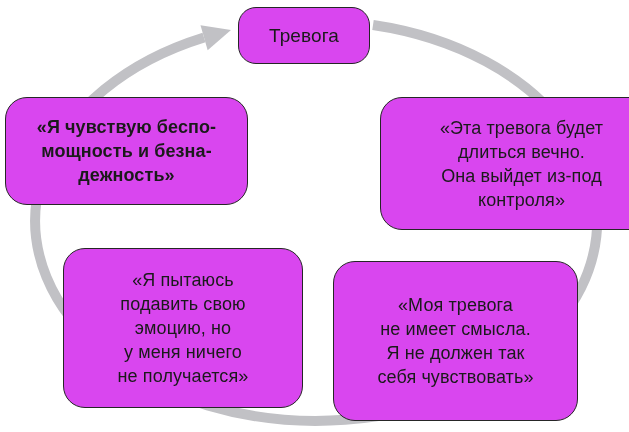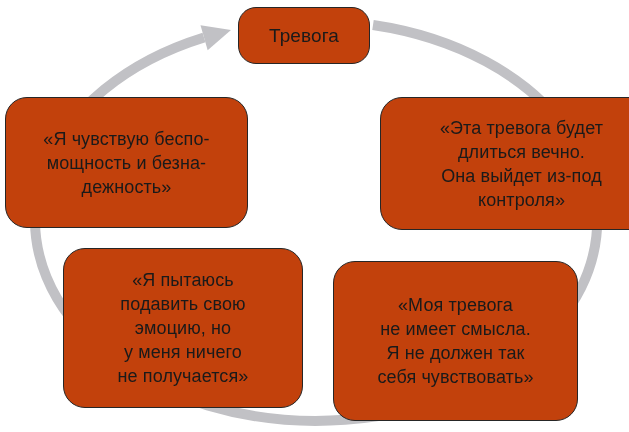--- a/index.html
+++ b/index.html
@@ -17,21 +17,21 @@
   }
   .cycle-svg {
     position: absolute;
     left: 0;
     top: 0;
     z-index: 0;
   }
   .node {
     position: absolute;
     z-index: 1;
-    background: #c2410c;
+    background: #d946ef;
     border: 1.4px solid #262626;
     border-radius: 22px;
     display: flex;
     align-items: center;
     justify-content: center;
     text-align: center;
     box-sizing: border-box;
   }
   .node-label {
     white-space: pre-line;
@@ -41,21 +41,21 @@
     letter-spacing: 0.1px;
   }
   .node-top {
     left: 238px; top: 7px; width: 132px; height: 57px;
     border-radius: 18px;
   }
   .node-top .node-label { font-size: 19px; }
   .node-right        { left: 380px; top: 97px;  width: 283px; height: 133px; }
   .node-bottom-right { left: 333px; top: 261px; width: 245px; height: 160px; }
   .node-bottom-left  { left: 63px;  top: 248px; width: 240px; height: 160px; }
-  .node-left         { left: 5px;   top: 97px;  width: 243px; height: 131px; }
+  .node-left         { left: 5px;   top: 97px;  width: 243px; height: 108px; font-weight: bold; }
 </style>
 </head>
 <body>
 
 <div class="stage">
 
   <svg class="cycle-svg" width="629" height="432" viewBox="0 0 629 432" aria-hidden="true">
 
     <path d="M 373 25 A 281 200 0 1 1 204 37.5" fill="none" stroke-width="10" stroke-linecap="butt" stroke="#c1c1c5"></path>
     <polygon points="0,0 -28,13 -28,-13" transform="translate(231,30) rotate(-16)" fill="#c1c1c5"></polygon>

